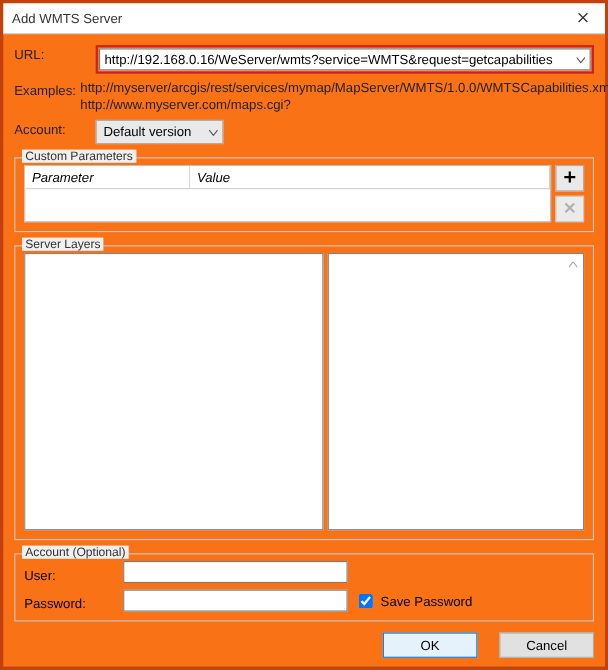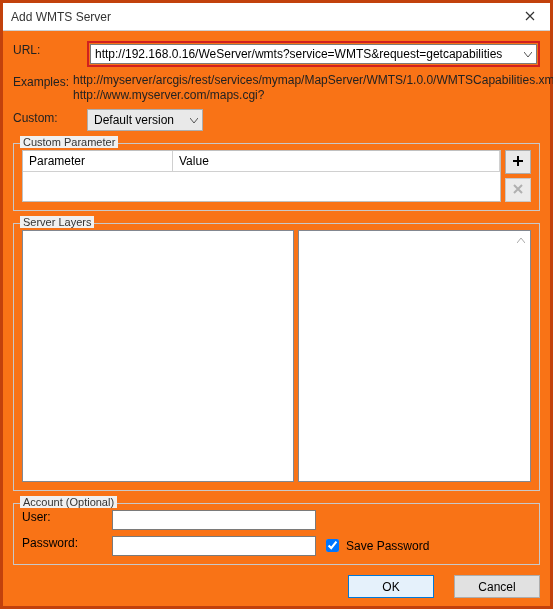--- a/index.html
+++ b/index.html
@@ -16,35 +16,35 @@
   .url-wrap { flex: 1; border: 2px solid #d12020; padding: 1px; }
   .url-combo { display: flex; align-items: center; background: #fff; border: 1px solid #7a7a7a; height: 20px; }
   .url-combo input { flex: 1; border: none; outline: none; padding: 0 4px; font-size: 12px; background: transparent; }
   .url-combo .chev { width: 16px; display: flex; align-items: center; justify-content: center; }
   .examples { flex: 1; color: #222; line-height: 1.25; }
   .version-select { width: 116px; height: 22px; background: #e9e9e9; border: 1px solid #adadad; display: flex; align-items: center; justify-content: space-between; padding: 0 4px 0 6px; }
   .groupbox { border: 1px solid #c8c8c8; padding: 6px 8px 8px 8px; position: relative; margin-top: 6px; }
   .groupbox .legend { position: absolute; top: -8px; left: 6px; background: #f0f0f0; padding: 0 3px; color: #333; font-size: 11px; }
   .params-area { display: flex; gap: 4px; }
   .params-table { flex: 1; border: 1px solid #c0c0c0; background: #fff; height: 52px; }
-  .params-header { display: flex; background: #fff; }
+  .params-header { display: flex; background: #fff; font-style: italic; }
   .params-header .ph { border-right: 1px solid #d0d0d0; border-bottom: 1px solid #d0d0d0; padding: 3px 6px; background: #fff; }
   .params-header .ph.param { width: 150px; }
   .params-header .ph.value { flex: 1; }
   .param-btns { width: 26px; display: flex; flex-direction: column; gap: 4px; }
   .sqbtn { width: 26px; height: 24px; border: 1px solid #adadad; background: #e9e9e9; display: flex; align-items: center; justify-content: center; cursor: pointer; }
   .sqbtn.disabled { background: #ebebeb; color: #b0b0b0; cursor: default; border-color: #c8c8c8; }
   .layers-box { flex: 1; display: flex; flex-direction: column; }
   .getlayers { width: 94px; height: 24px; border: 1px solid #adadad; background: #e9e9e9; cursor: pointer; margin-bottom: 4px; }
   .layer-panels { flex: 1; display: flex; gap: 4px; min-height: 210px; }
   .panel { border: 1px solid #828790; background: #fff; }
   .panel.left { flex: 1.05; }
   .panel.right { flex: 0.9; position: relative; }
   .panel.right .scroll-up { position: absolute; top: 2px; right: 2px; width: 14px; height: 14px; display:flex; align-items:center; justify-content:center; color:#888; }
-  .account-box .arow { display: flex; align-items: flex-start; margin-bottom: 6px; }
+  .account-box .arow { display: flex; align-items: flex-end; margin-bottom: 6px; }
   .account-box .albl { width: 90px; }
   .textinput { width: 204px; height: 20px; border: 1px solid #7a7a7a; background: #fff; padding: 0 4px; outline: none; }
   .savepw { display: flex; align-items: center; gap: 4px; margin-left: 6px; }
   .savepw input { width: 13px; height: 13px; }
   .buttons { display: flex; justify-content: flex-end; gap: 20px; padding: 4px 10px 8px 10px; }
   .btn { width: 86px; height: 23px; border: 1px solid #adadad; background: #e1e1e1; cursor: pointer; }
   .btn.ok { border: 1px solid #0078d7; background: #e5f1fb; }
   svg.chev-down { width: 8px; height: 6px; }
 </style>
 </head>
@@ -83,33 +83,33 @@
 
     <div class="row top">
       <div class="label">Examples:</div>
       <div class="examples">
         <div>http://myserver/arcgis/rest/services/mymap/MapServer/WMTS/1.0.0/WMTSCapabilities.xml</div>
         <div>http://www.myserver.com/maps.cgi?</div>
       </div>
     </div>
 
     <div class="row">
-      <div class="label">Custom:</div>
+      <div class="label">Account:</div>
       <div class="version-select">
         <span>Default version</span>
         <span>
           <svg class="chev-down" viewBox="0 0 8 6">
               <path d="M0 0 L4 5 L8 0" stroke="#555" stroke-width="1" fill="none"></path>
             </svg>
         </span>
       </div>
     </div>
 
     <div class="groupbox">
-      <div class="legend">Custom Parameter</div>
+      <div class="legend">Custom Parameters</div>
       <div class="params-area">
         <div class="params-table">
           <div class="params-header">
             <div class="ph param">Parameter</div>
             <div class="ph value">Value</div>
           </div>
         </div>
         <div class="param-btns">
           <div class="sqbtn">
             <span>

